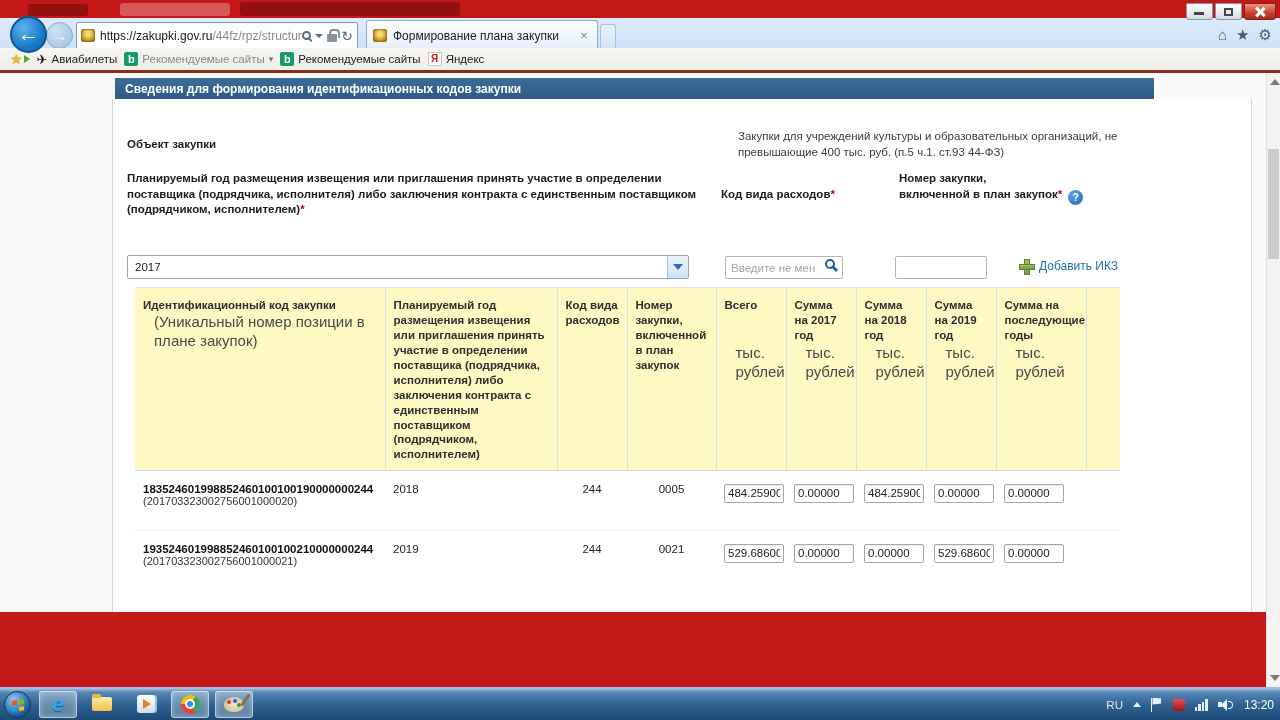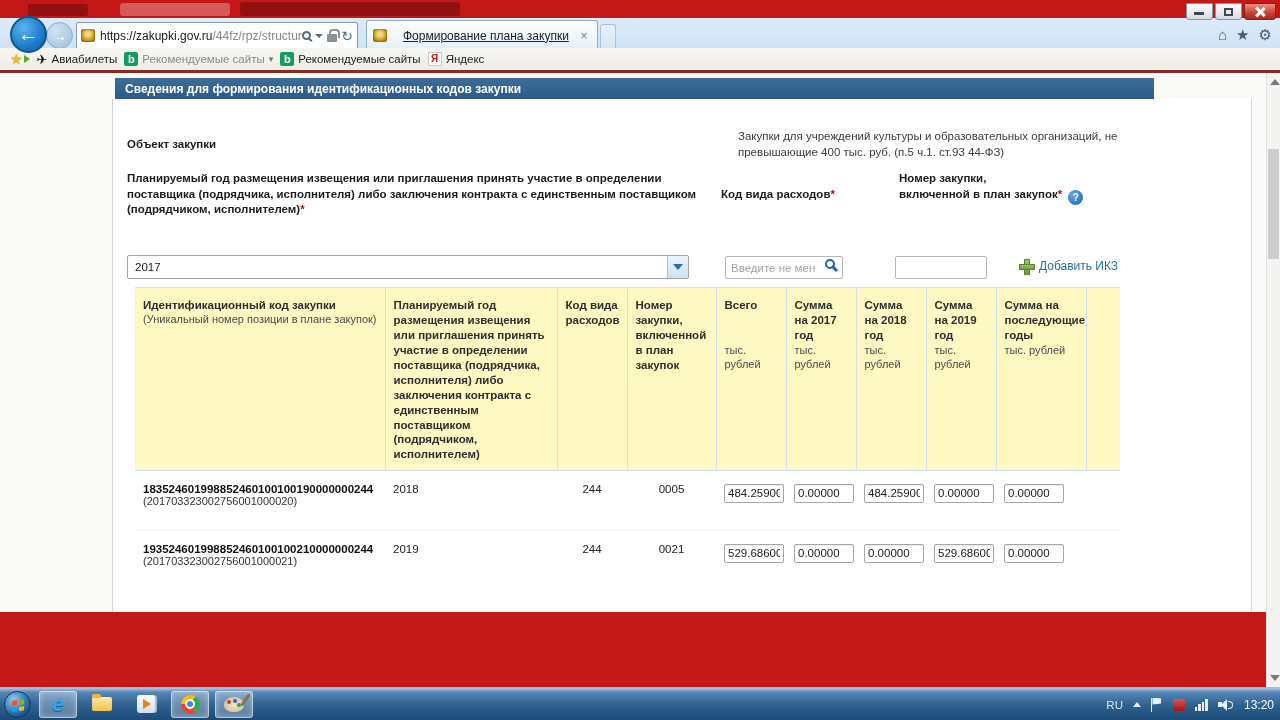--- a/index.html
+++ b/index.html
@@ -44,21 +44,21 @@
     border-top:4px solid #5b6e80; }
   .lock { width:10px; height:8px; background:#8a9199; border-radius:1px; position:relative; margin-top:4px; }
   .lock:before { content:""; position:absolute; left:1.5px; top:-5px; width:7px; height:7px;
     border:2px solid #8a9199; border-bottom:none; border-radius:4px 4px 0 0; }
   .refresh { font-size:14px; color:#4a6f8f; line-height:1; }
 
   .tab { position:absolute; left:366px; top:20px; width:232px; height:30px;
     background:linear-gradient(#fdfefe,#eaf2fa 60%,#dcead f7); background:linear-gradient(#fdfefe,#e5eff9);
     border:1px solid #92aec7; border-bottom:none; border-radius:3px 3px 0 0;
     display:flex; align-items:center; padding:0 6px; }
-  .tab-title { flex:1; font-size:12px; color:#222; margin-left:16px; white-space:nowrap; overflow:hidden;text-decoration:underline; }
+  .tab-title { flex:1; font-size:12px; color:#222; margin-left:6px; white-space:nowrap; overflow:hidden; }
   .tab-close { font-size:13px; color:#7a8894; width:14px; text-align:center; }
   .tab-stub { position:absolute; left:600px; top:24px; width:16px; height:26px;
     background:linear-gradient(#e6f0fa,#d3e4f4); border:1px solid #a9c0d6; border-bottom:none; border-radius:3px 3px 0 0; }
 
   .chrome-right-icons { position:absolute; right:8px; top:26px; display:flex; gap:9px;
     font-size:15px; color:#4f5b66; }
 
   
   .fav-bar { position:absolute; left:0; top:48px; width:1280px; height:22px;
     background:linear-gradient(#f7f5f1,#efede8); display:flex; align-items:center; padding-left:10px; gap:7px; z-index:2;}
@@ -118,21 +118,21 @@
   .add-text { font-size:12px; color:#2470a8; }
 
   
   table.ikz { position:absolute; left:22px; top:188px; width:985px; border-collapse:collapse;
     table-layout:fixed; border-top:1px solid #e3e3e3; }
   .ikz thead td { background:#fef9c3; border-right:1px solid #d3e2ef; vertical-align:top;
     padding:10px 8px 8px 8px; height:182px; }
   .ikz thead td:last-child { border-right:none; }
   .ikz .ht { font-size:11.5px; font-weight:bold; color:#2e2e2e; line-height:1.3; min-height:46px; }
   .ikz .ht.noh { min-height:0; }
-  .ikz .hu { font-size:11px; color:#4a4a4a; line-height:1.25; }
+  .ikz .hu { font-size:15px; color:#4a4a4a; line-height:1.25;margin-left:11px; }
   .ikz thead tr { border-bottom:1px solid #c8daea; }
   .ikz tbody td { vertical-align:top; padding:12px 8px 8px 8px; height:60px; }
   .ikz tbody tr + tr { border-top:1px solid #eef3f8; }
   .code-main { font-size:11.5px; font-weight:bold; color:#111; }
   .code-sub { font-size:11px; color:#333; }
   .cell-val { font-size:11.5px; color:#222; }
   .ctr { text-align:center; }
   .amt-input { width:60px; height:19px; border:1px solid #a6a6a6; border-radius:2px; background:#fff;
     font-family:"Liberation Sans","DejaVu Sans",sans-serif; font-size:11.5px; color:#222;
     padding:0 3px; box-shadow:inset 0 1px 1px rgba(0,0,0,.07); }

